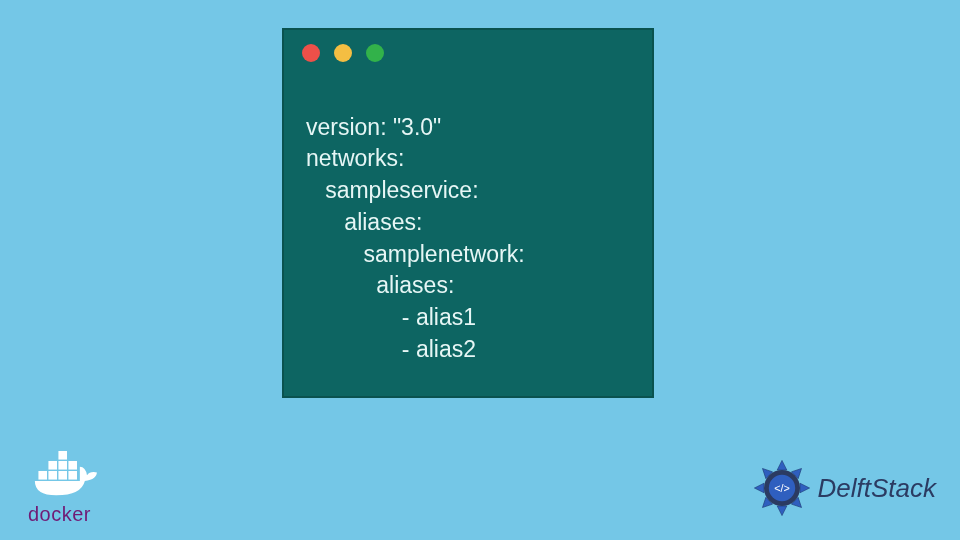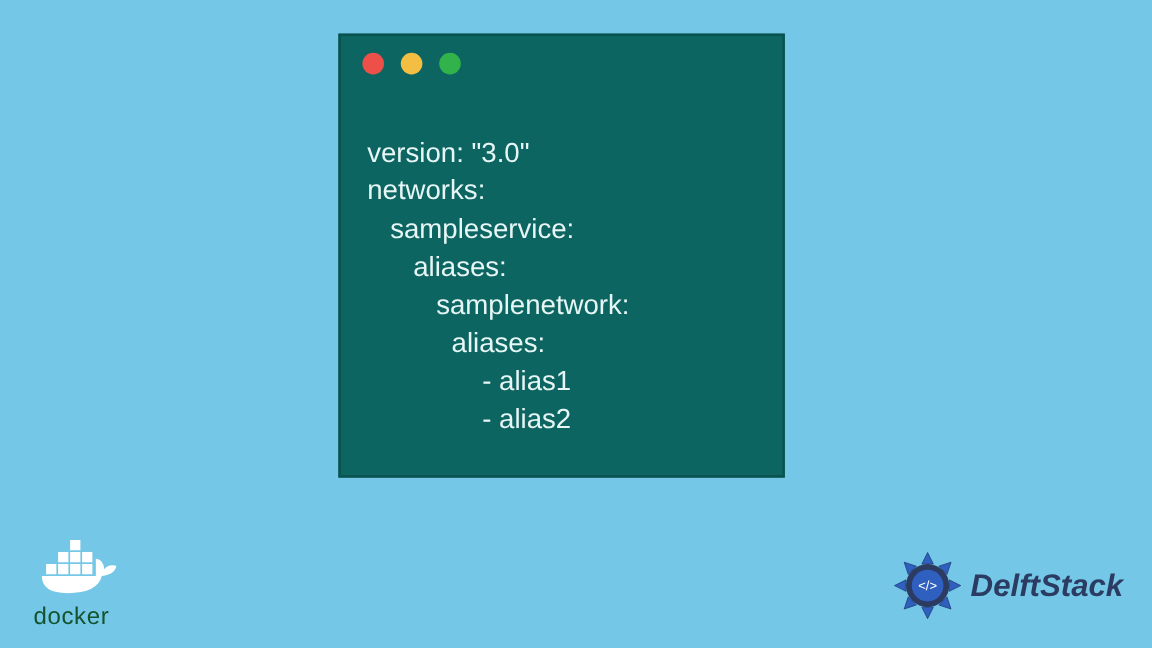--- a/index.html
+++ b/index.html
@@ -38,21 +38,21 @@
     color: #e6f6f5;
     font-size: 23px;
     line-height: 1.38;
     white-space: pre;
     font-family: Arial, Helvetica, sans-serif;
   }
   .docker-logo {
     position: absolute;
     left: 28px;
     bottom: 14px;
-    color: #14532d;
+    color: #701a75;
   }
   .docker-logo .whale {
     width: 78px;
     height: 50px;
     position: relative;
   }
   .docker-logo .label {
     font-size: 20px;
     letter-spacing: 0.5px;
     margin-top: -2px;
@@ -67,21 +67,21 @@
   }
   .delft-mandala {
     width: 60px;
     height: 60px;
     flex: 0 0 auto;
   }
   .delft-text {
     font-size: 26px;
     font-style: italic;
     color: #2b3b62;
-    font-weight: 700;
+    font-weight: 400;
   }
 </style>
 </head>
 <body>
 
 <div class="code-window">
   <div class="traffic">
     <span class="dot red"></span>
     <span class="dot yellow"></span>
     <span class="dot green"></span>

